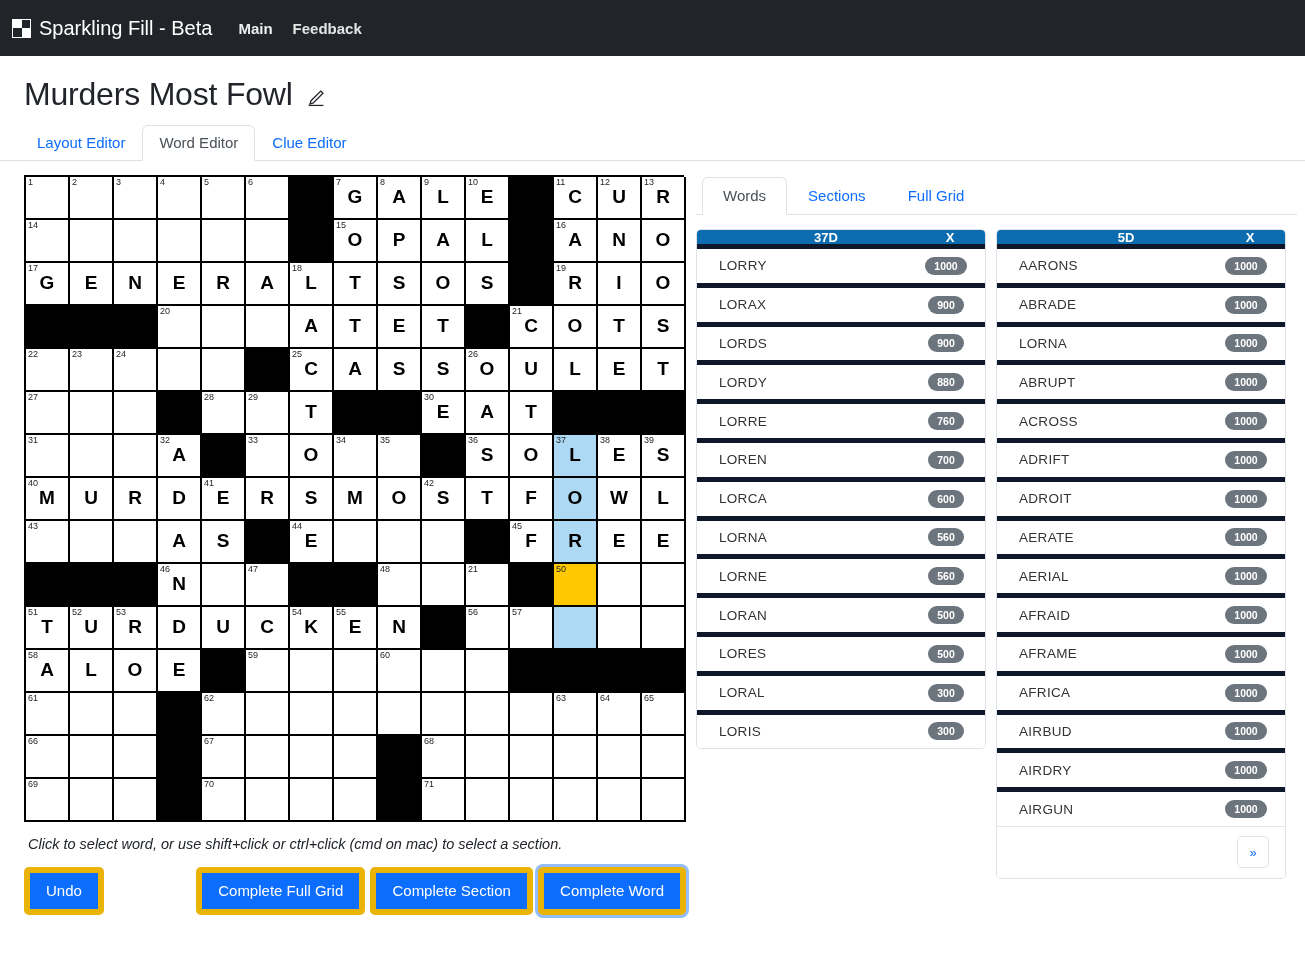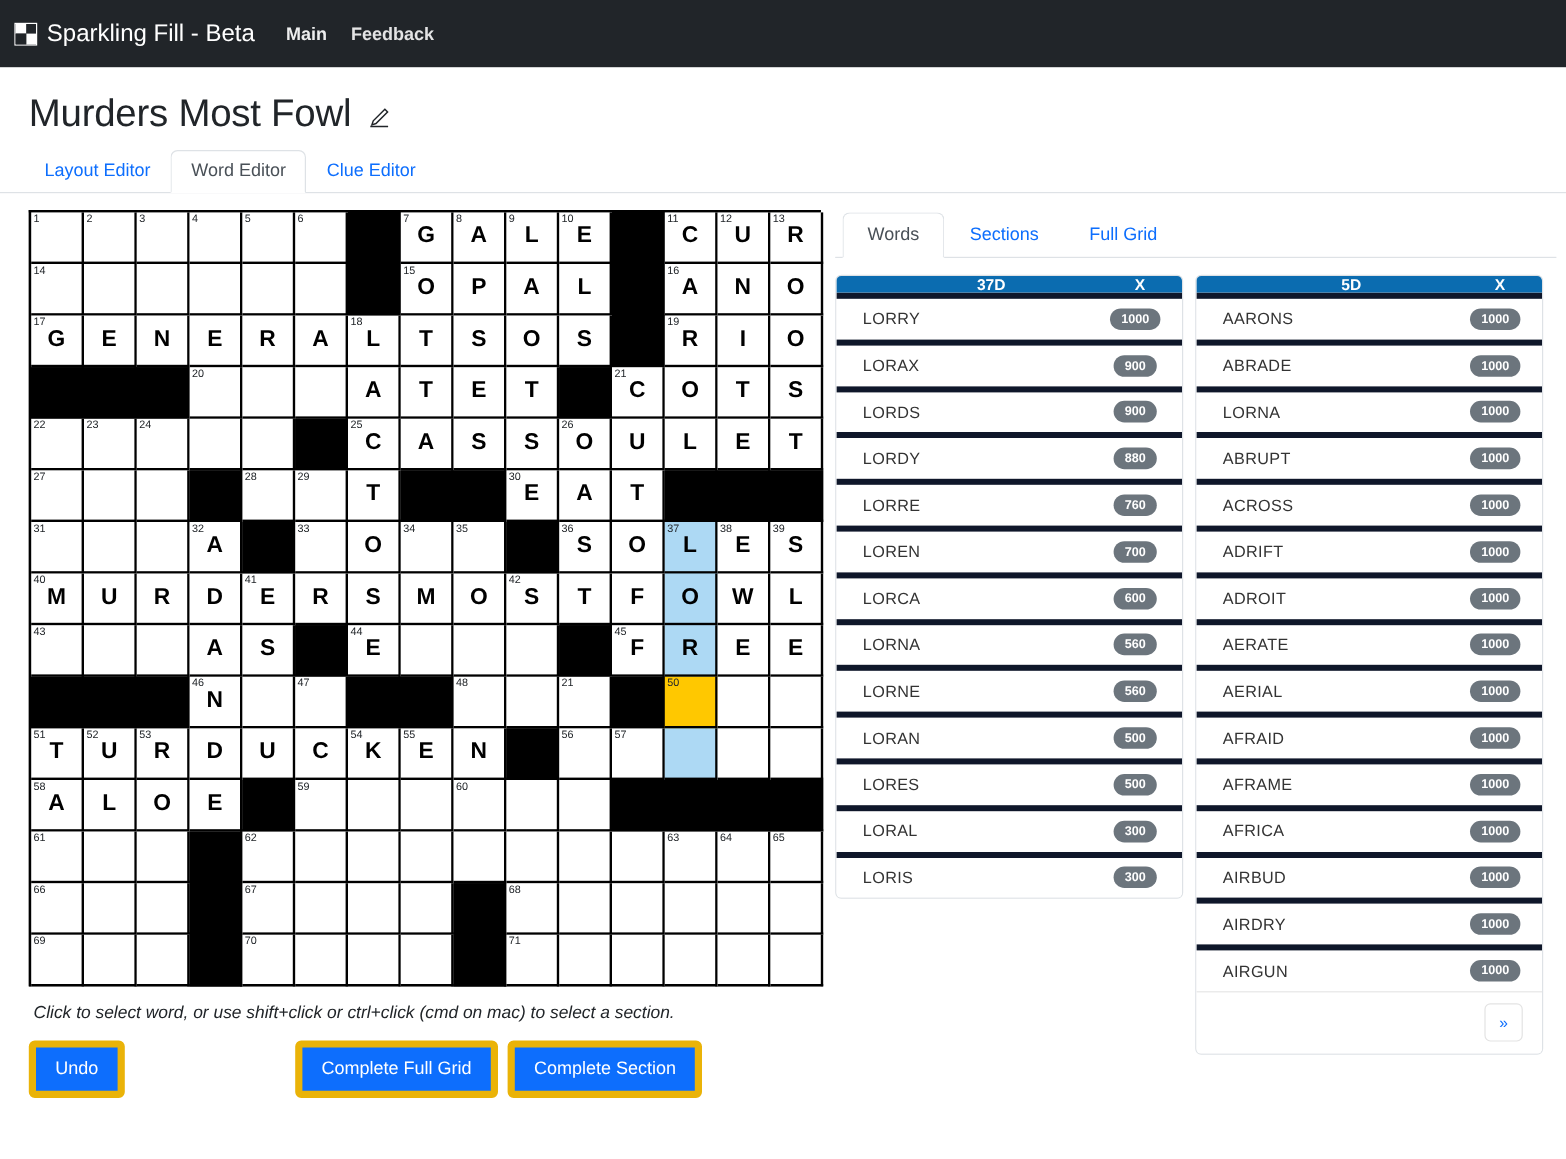--- a/index.html
+++ b/index.html
@@ -779,20 +779,21 @@
 
     <div class="hint">Click to select word, or use shift+click or ctrl+click (cmd on mac) to select a section.</div>
 
     <div class="btn-row">
       <button class="btn">Undo</button>
       <span class="spacer-btn"></span>
       <button class="btn">Complete Full Grid</button>
       <span class="gap8"></span>
       <button class="btn">Complete Section</button>
       <span class="gap8"></span>
+      <button class="btn focus">Complete Word</button>
     </div>
   </div>
 
   <div class="right-pane">
     <div class="rtabs">
       <div class="rtab active">Words</div>
       <div class="rtab">Sections</div>
       <div class="rtab">Full Grid</div>
     </div>
     <div class="lists" id="lists">

